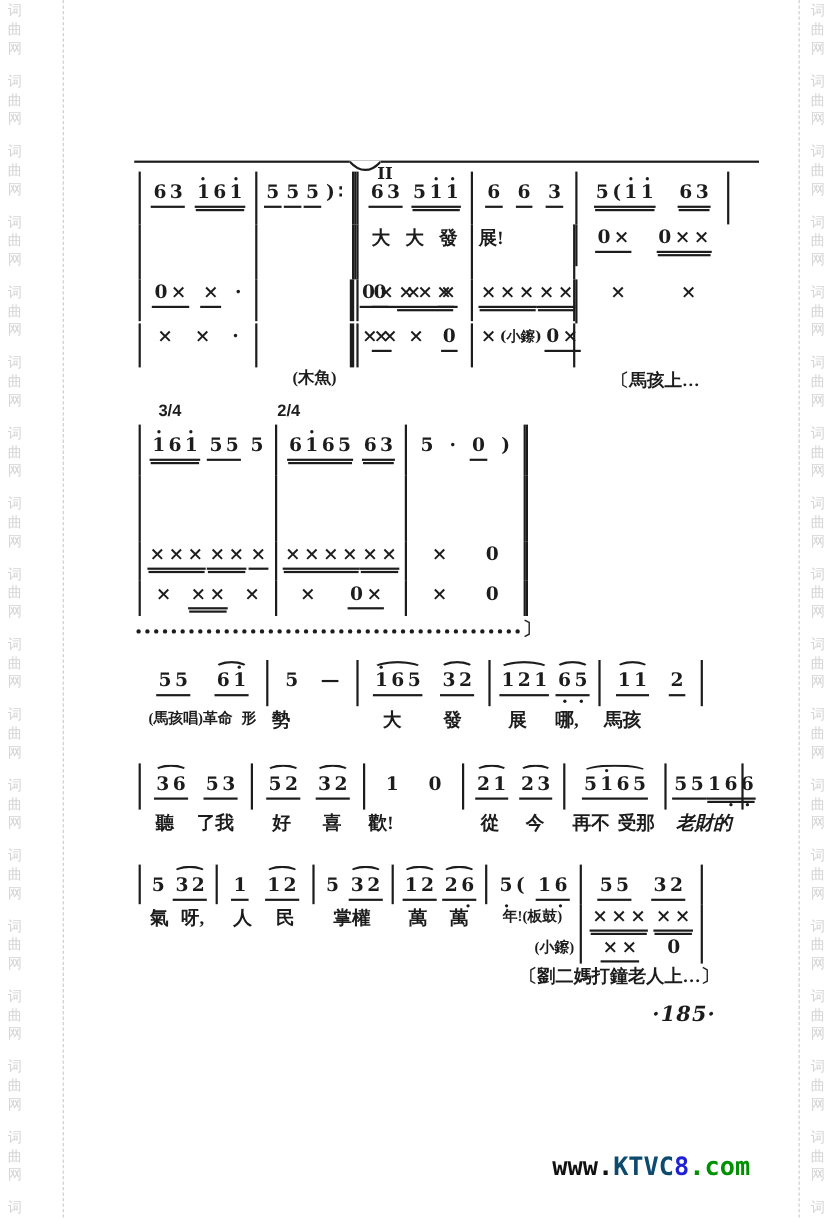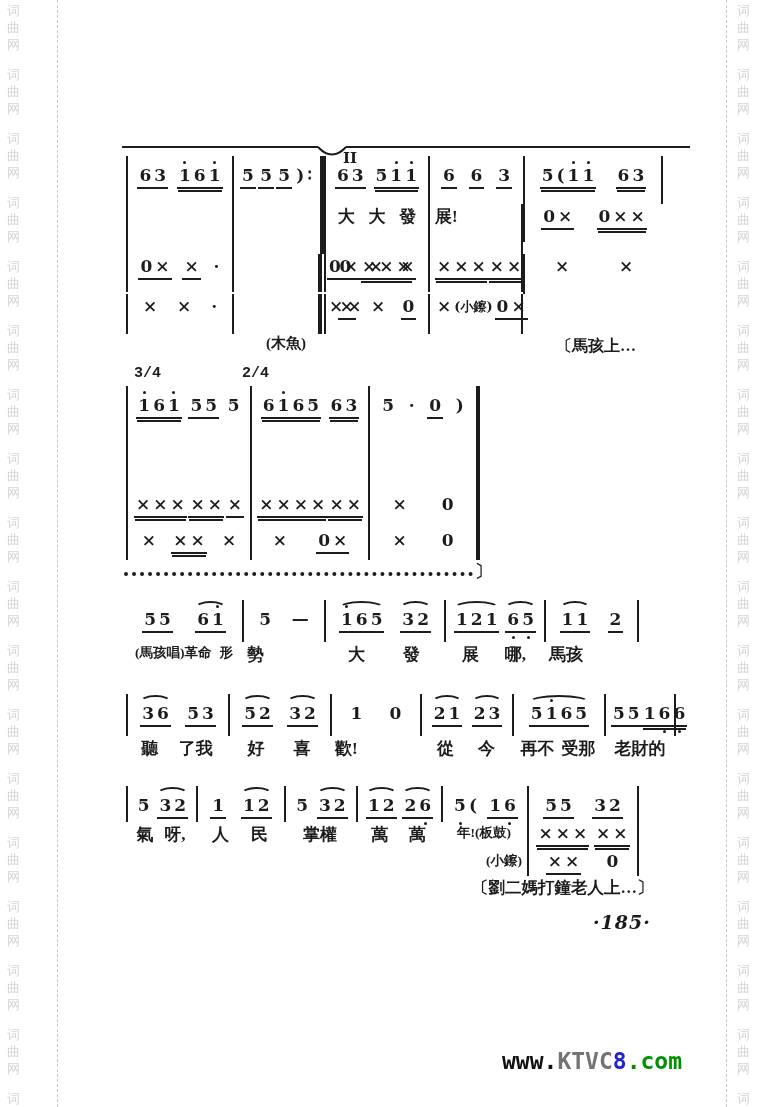--- a/index.html
+++ b/index.html
@@ -30,21 +30,21 @@
   .u1,.u2{border-bottom:2px solid #1c1c1c;padding-bottom:2px;}
   .u2::after{content:"";position:absolute;left:1px;right:1px;bottom:-5px;border-top:2px solid #1c1c1c;}
   .arc::before{content:"";position:absolute;left:0;right:0;top:-10px;height:10px;
                border:2px solid transparent;border-top-color:#1c1c1c;border-radius:50%;}
   .note{position:relative;font-family:"DejaVu Serif",serif;font-weight:700;font-size:17px;line-height:1.05;}
   .note.da::before{content:"";position:absolute;top:-6px;left:50%;margin-left:-1.5px;width:3px;height:3px;border-radius:50%;background:#1c1c1c;}
   .note.db::after{content:"";position:absolute;bottom:-10px;left:50%;margin-left:-1.5px;width:3px;height:3px;border-radius:50%;background:#1c1c1c;}
   .note.lit{font-size:13px;align-self:center;white-space:nowrap;font-weight:600;}
   .lyt{font-size:17px;white-space:nowrap;line-height:1.2;font-weight:600;}
   .small .lyt{font-size:13.5px;}
-  .tsig{position:absolute;top:-21px;font-weight:700;font-size:15px;font-family:Liberation Mono, monospace;}
+  .tsig{position:absolute;top:-21px;font-weight:700;font-size:15px;font-family:Liberation Sans, sans-serif;margin-left:10px;}
   
   .lbl{position:absolute;font-size:15px;white-space:nowrap;font-weight:600;}
   .muyu{left:266px;top:334px;}
   .mahai{left:556px;top:336px;font-size:16px;}
   .dotline{position:absolute;left:124px;top:560px;width:368px;display:flex;align-items:center;}
   .dots{flex:1;border-top:4px dotted #1c1c1c;margin-top:4px;}
   .bracket{font-size:17px;margin-left:2px;font-weight:700;}
   .stage{left:472px;top:877px;font-size:16.5px;}
   .pagenum{position:absolute;left:593px;top:911px;font-style:italic;font-weight:700;font-size:19px;
            font-family:"DejaVu Serif",serif;letter-spacing:1px;}
@@ -781,21 +781,21 @@
               <span class="lyt">從</span>
               <span class="lyt">今</span>
             </div>
           </div>
           <div class="cell r-lyric" style="height: 32px;">
             <div class="cw">
               <span class="lyt">再不</span>
               <span class="lyt">受那</span>
             </div>
           </div>
-          <div class="cell r-lyric" style="height: 32px;">
+          <div class="cell r-lyric" style="height: 32px; font-style: italic;">
             <div class="cw">
               <span class="lyt">老財的</span>
             </div>
           </div>
         </div>
       </div>
       <div class="system" style="left: 126px; top: 786px;">
         <div class="grid" style="grid-template-columns: 70px 88px 72px 85px 86px 112px;">
           <div class="cell r-melody bl" style="height: 36px;">
             <div class="cw">
@@ -934,14 +934,14 @@
   <div class="lbl muyu">(木魚)</div>
   <div class="lbl mahai">〔馬孩上…</div>
 
   <div class="dotline">
     <span class="dots"></span>
     <span class="bracket">〕</span>
   </div>
 
   <div class="lbl stage">〔劉二媽打鐘老人上…〕</div>
   <div class="pagenum">·185·</div>
-  <div class="site" id="site-wm"><span class="site-part" style="color: rgb(17, 17, 17);">www.</span><span class="site-part" style="color: #737373;">KTVC</span><span class="site-part" style="color: rgb(31, 31, 214);">8</span><span class="site-part" style="color: rgb(0, 145, 0);">.com</span></div>
+  <div class="site" id="site-wm"><span class="site-part" style="color: rgb(17, 17, 17);">www.</span><span class="site-part" style="color: #0c4a6e;">KTVC</span><span class="site-part" style="color: rgb(31, 31, 214);">8</span><span class="site-part" style="color: rgb(0, 145, 0);">.com</span></div>
 </div>
 
 </body></html>

